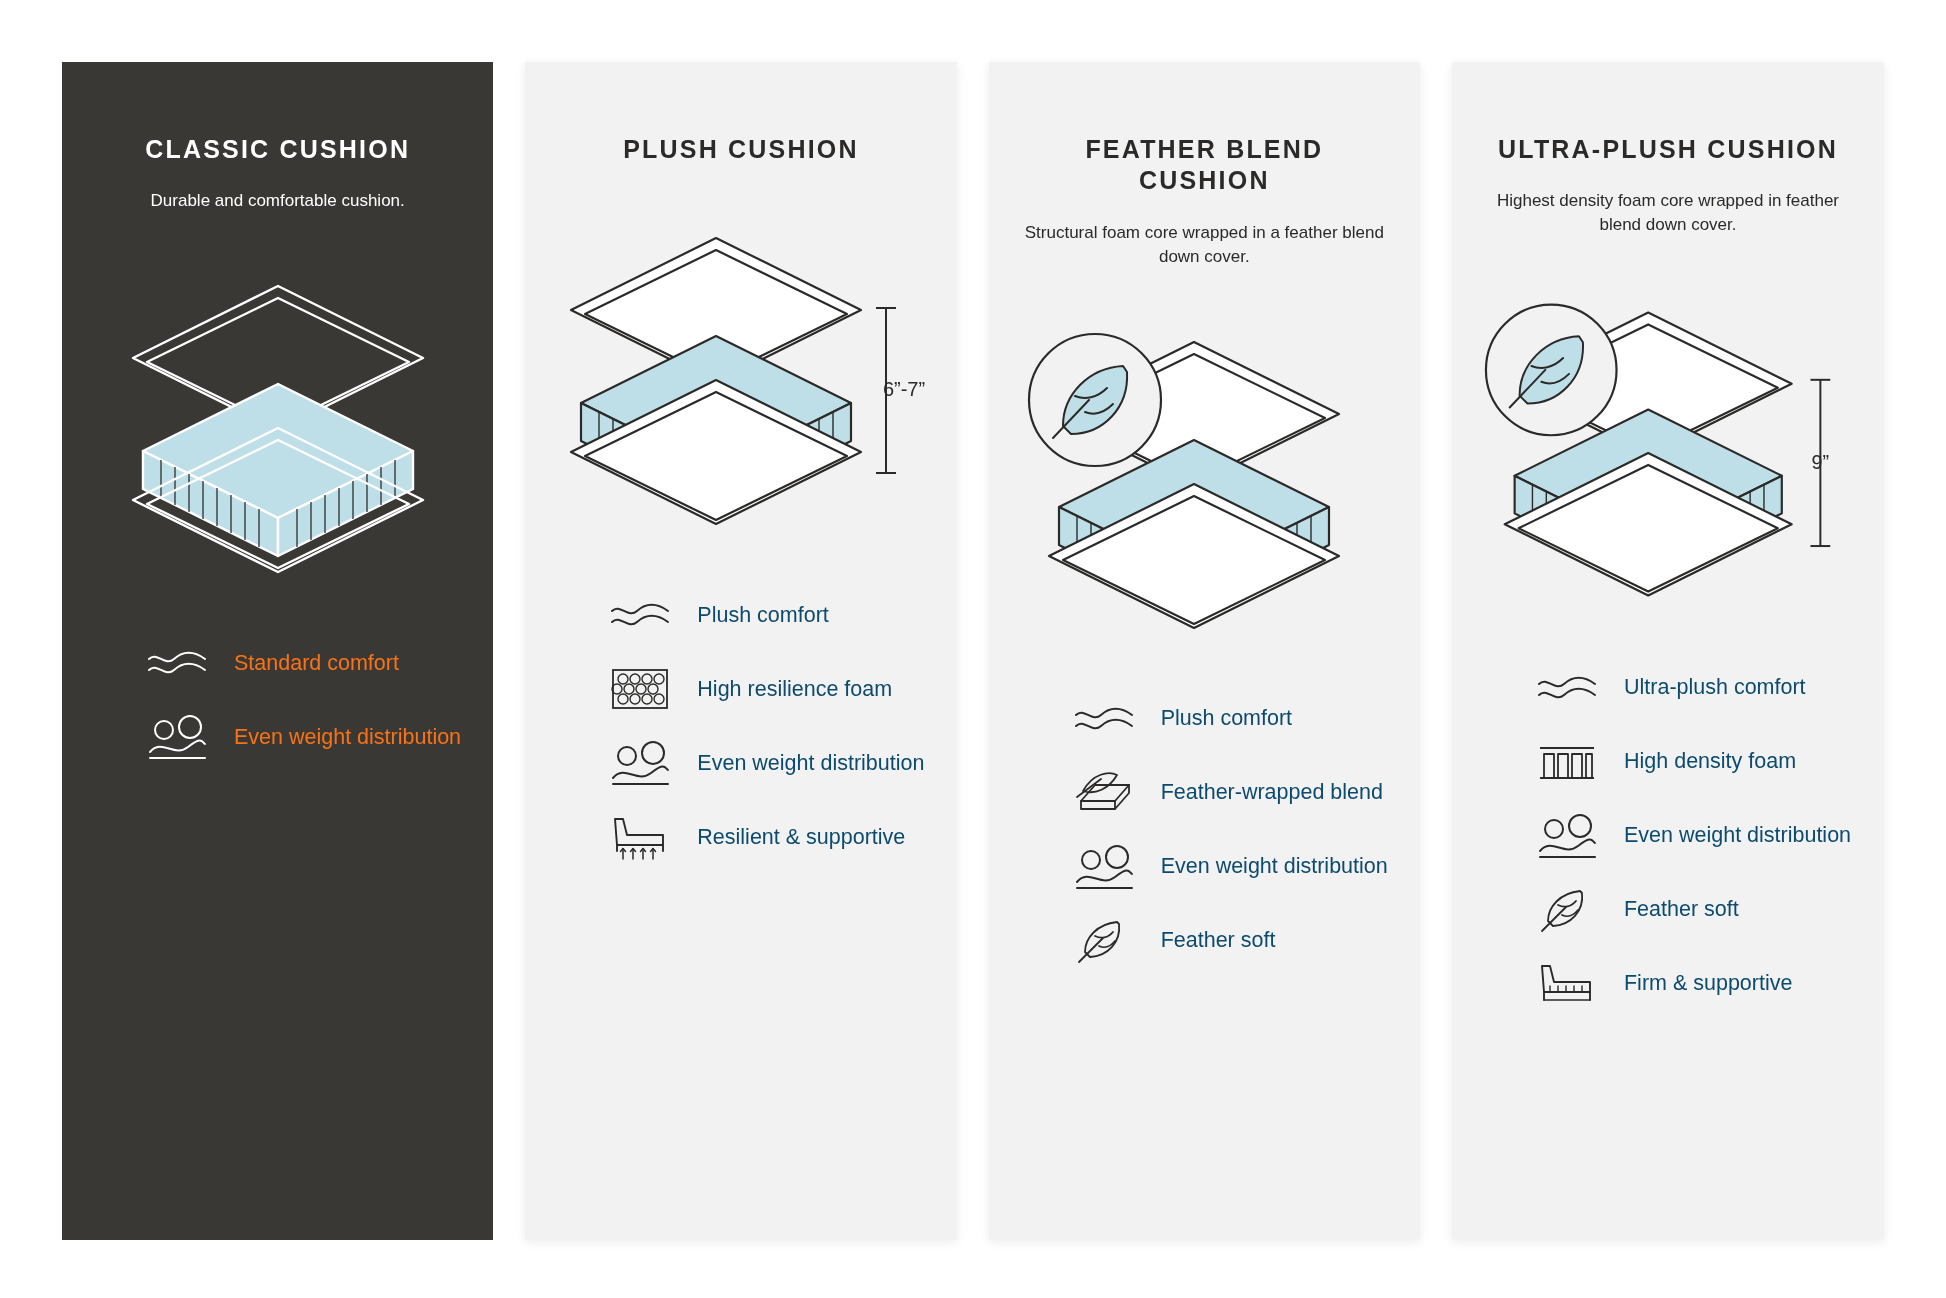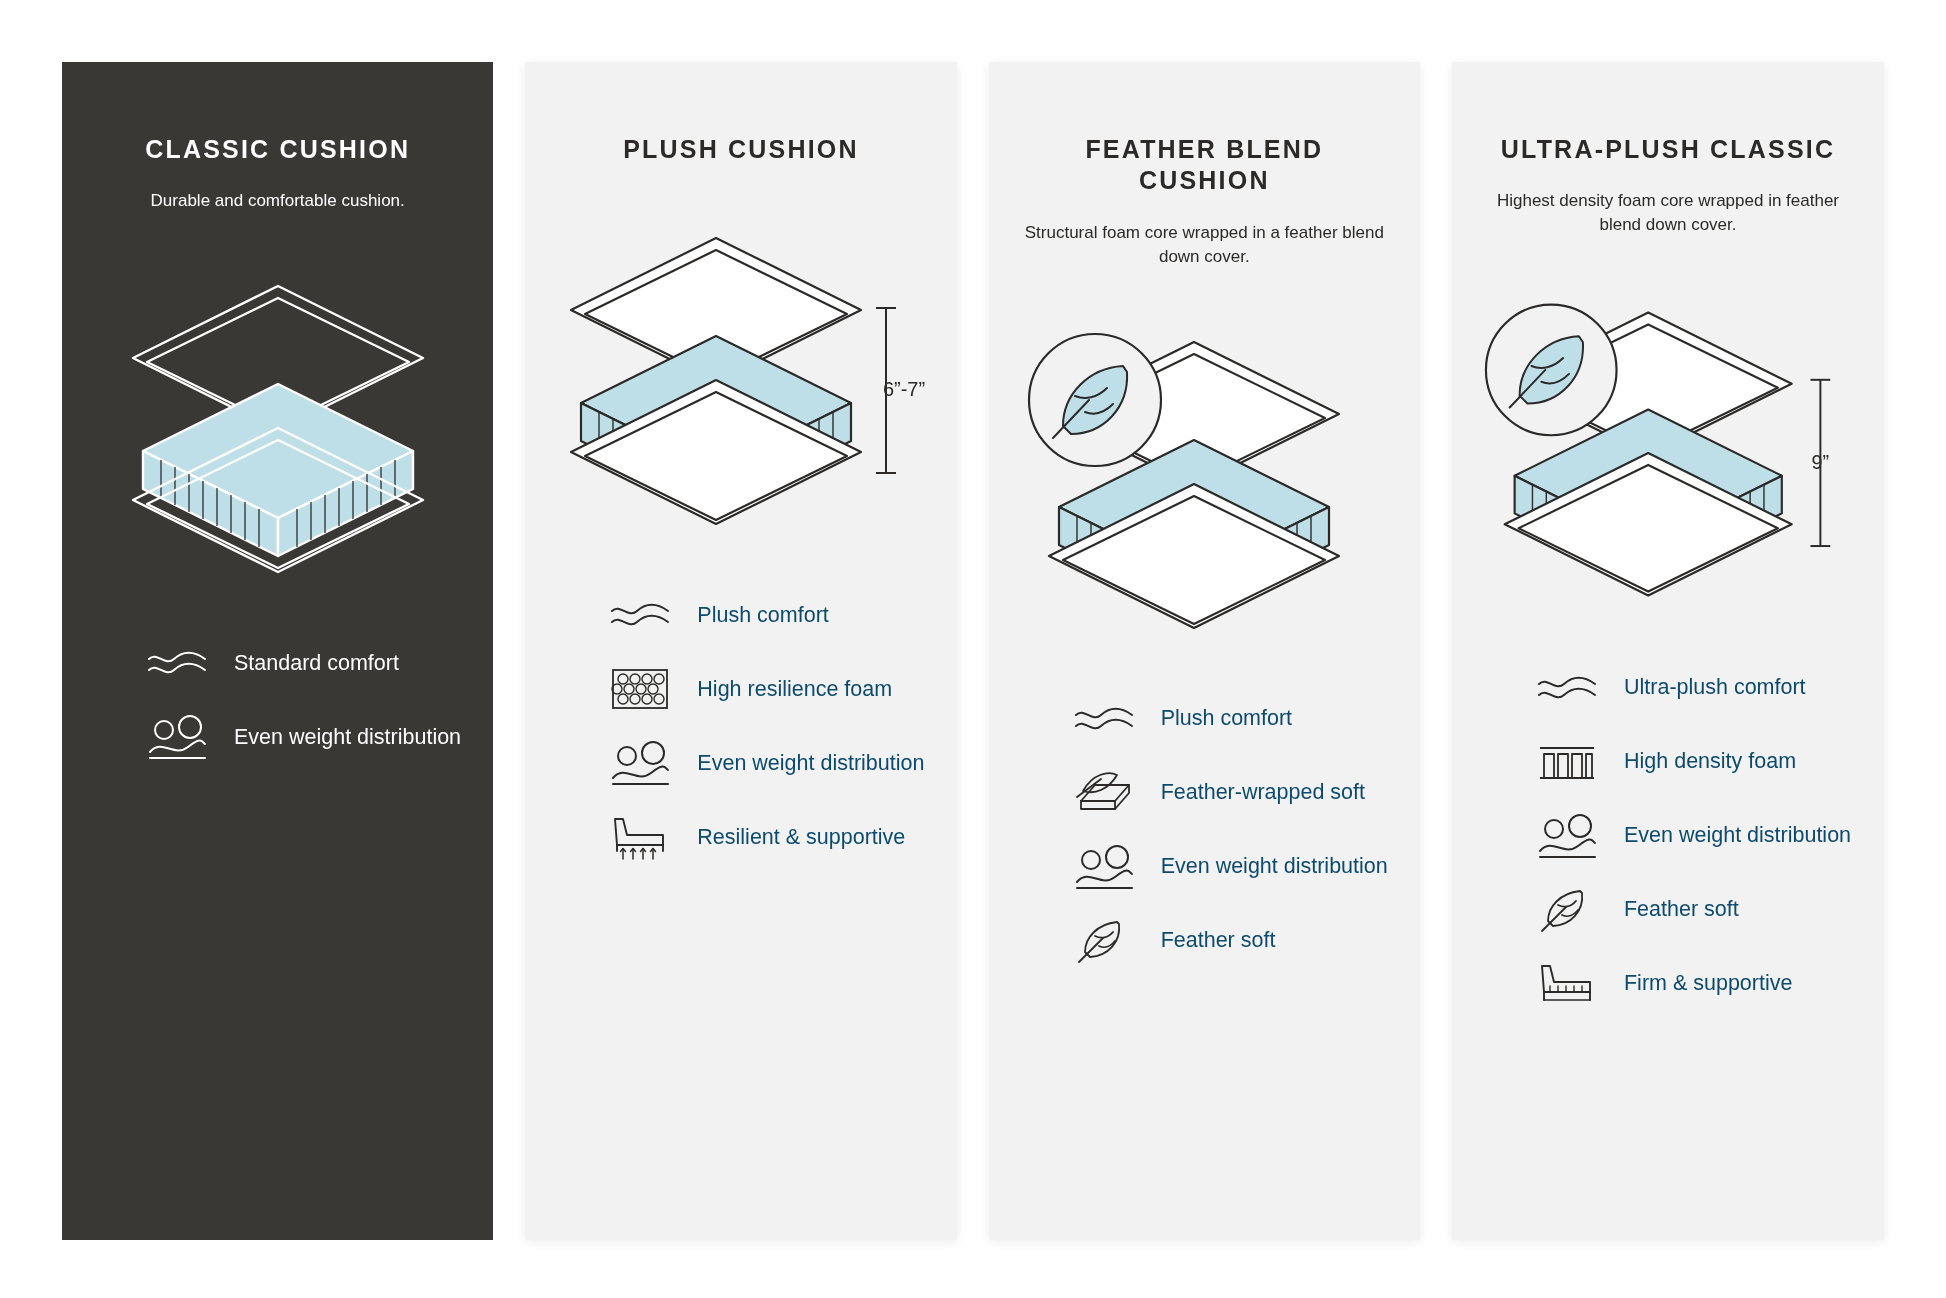--- a/index.html
+++ b/index.html
@@ -92,21 +92,21 @@
     display: flex;
     align-items: center;
     justify-content: flex-start;
   }
   .feature .flabel {
     font-size: 21.5px;
     line-height: 1.35;
     color: #0c4a6e;
     padding-left: 14px;
   }
-  .card.dark .feature .flabel { color: #ffffff; }
+  .card.dark .feature .flabel { color: #f97316; }
 
   .dim-label {
     font-size: 20px;
     fill: #2b2a28;
   }
 </style>
 </head>
 <body>
 
 <div class="board">
@@ -360,21 +360,21 @@
             <svg width="62" height="48" viewBox="0 0 62 48">
                 <g fill="none" stroke="#2b2a28" stroke-width="1.8" stroke-linejoin="round" stroke-linecap="round">
               <polygon points="22,16 56,16 42,32 8,32"></polygon>
               <polyline points="8,32 8,40 42,40 56,24 56,16"></polyline>
               <line x1="42" y1="32" x2="42" y2="40"></line>
               <path d="M10 22 C20 4, 36 2, 44 6 C36 20, 22 26, 10 22 Z"></path>
               <line x1="4" y1="28" x2="28" y2="10"></line>
             </g>
               </svg>
           </span>
-          <span class="flabel">Feather-wrapped soft</span>
+          <span class="flabel">Feather-wrapped blend</span>
         </div>
         <div class="feature">
           <span class="ficon">
             <svg width="62" height="46" viewBox="0 0 62 46">
                 <g fill="none" stroke="#2b2a28" stroke-width="2" stroke-linecap="round">
               <circle cx="18" cy="16" r="9"></circle>
               <circle cx="44" cy="13" r="11"></circle>
               <path d="M4 38 C16 24, 28 44, 42 33 S56 28, 59 30"></path>
               <line x1="4" y1="44" x2="59" y2="44"></line>
             </g>
@@ -392,21 +392,21 @@
               <path d="M26 30 C32 33, 38 30, 42 25"></path>
             </g>
               </svg>
           </span>
           <span class="flabel">Feather soft</span>
         </div>
       </div>
     </div>
 
     <div class="card">
-      <div class="card-title">ULTRA-PLUSH CLASSIC</div>
+      <div class="card-title">ULTRA-PLUSH CUSHION</div>
       <div class="card-desc">Highest density foam core wrapped in feather blend down cover.</div>
 
       <div class="illus">
         <svg width="380" height="330" viewBox="0 0 380 330">
           <g fill="none" stroke="#2b2a28" stroke-width="2.2" stroke-linejoin="round">
             <polygon points="170,20 315,92 170,164 25,92" fill="#ffffff"></polygon>
             <polygon points="170,32 301,96 170,160 39,96" fill="#ffffff"></polygon>
             <polygon points="170,118 305,185 170,252 35,185" fill="#bfdfe8"></polygon>
             <polygon points="35,185 170,252 170,290 35,223" fill="#bfdfe8"></polygon>
             <polygon points="305,185 170,252 170,290 305,223" fill="#bfdfe8"></polygon>

